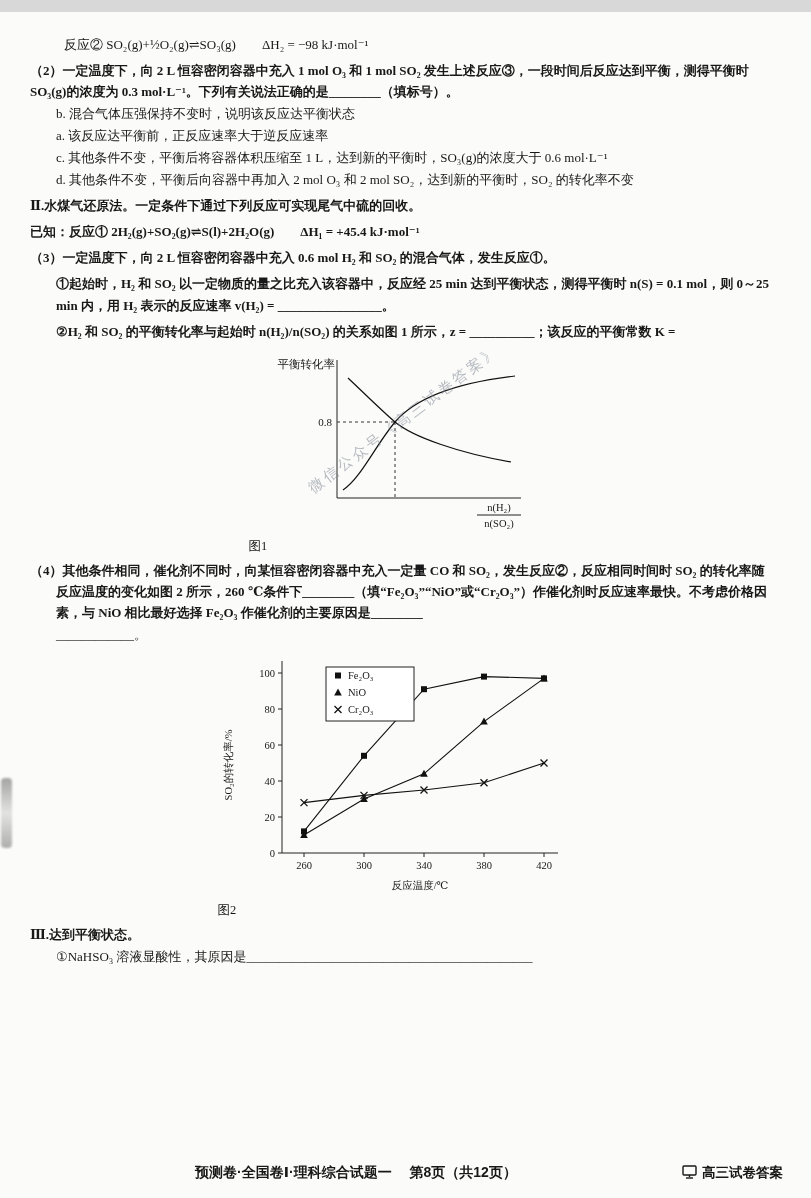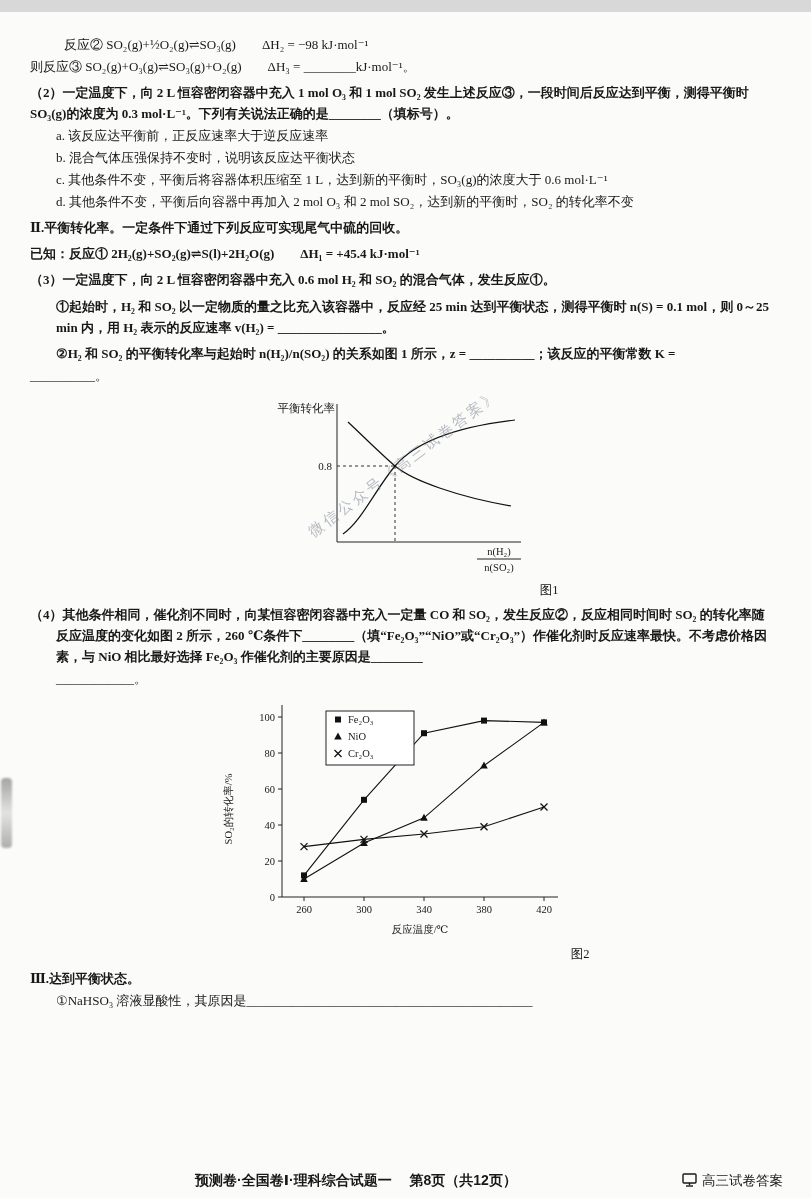--- a/index.html
+++ b/index.html
@@ -18,68 +18,66 @@
     overflow: hidden;
   }
   .line { font-size: 13px; line-height: 1.62; margin: 1px 0; }
   .p1   { padding-left: 26px; }
   .hang { padding-left: 26px; text-indent: -26px; }
   .eq-indent { padding-left: 34px; }
   .sp-top { margin-top: 5px; font-weight: bold; }
 
   .chart-wrap  { position: relative; width: 310px; margin: 6px auto 0; text-align: center; }
   .chart2-wrap { position: relative; width: 372px; margin: 8px auto 0; text-align: center; }
-  .caption { font-size: 12.5px; text-align: right; margin: 0 0 4px; font-family: Liberation Serif, serif; }
+  .caption { font-size: 12.5px; text-align: left; margin: 0 0 4px; font-family: Liberation Serif, serif; }
   .watermark {
     position: absolute; left: 0; top: 62px; width: 100%;
     text-align: center;
     transform: rotate(-37deg);
     color: rgba(125,135,148,.55);
     font-size: 15px; letter-spacing: 3px;
     pointer-events: none; white-space: nowrap;
   }
   svg text { font-family: "Liberation Serif", "DejaVu Serif", serif; fill: #181818; }
 
   .scan-artifact {
     position: absolute; left: 1px; top: 766px;
     width: 11px; height: 70px;
     background: linear-gradient(180deg, rgba(60,60,60,.45), rgba(90,90,90,.15), rgba(60,60,60,.4));
     border-radius: 4px; filter: blur(1px);
   }
 
   .footer {
-    position: absolute; left: 30px; right: 28px; bottom: 20px;
+    position: absolute; left: 30px; right: 28px; bottom: 28px;
     display: flex; align-items: center;
     font-family: "Liberation Sans", "DejaVu Sans", sans-serif;
   }
   .footer-center { flex: 1; text-align: center; font-weight: bold; font-size: 14px; }
   .footer-center .pginfo { margin-left: 14px; }
-  .brand { display: flex; align-items: center; gap: 5px; font-size: 13.5px; font-weight: normal; }
+  .brand { display: flex; align-items: center; gap: 5px; font-size: 13.5px; font-weight: bold; }
 </style>
 </head>
 <body>
 
 <div class="page">
 
   <div class="line eq-indent">反应② SO₂(g)+½O₂(g)⇌SO₃(g)　　ΔH₂ = −98 kJ·mol⁻¹</div>
-  <div class="line">则反应③ SO₂(g)+O₃(g)⇌SO₃(g)+O₂(g)　　ΔH₃ = ________kJ·mol⁻¹。</div>
 
   <div class="line sp-top">（2）一定温度下，向 2 L 恒容密闭容器中充入 1 mol O₃ 和 1 mol SO₂ 发生上述反应③，一段时间后反应达到平衡，测得平衡时 SO₃(g)的浓度为 0.3 mol·L⁻¹。下列有关说法正确的是________（填标号）。</div>
+  <div class="line p1">b. 混合气体压强保持不变时，说明该反应达平衡状态</div>
   <div class="line p1">a. 该反应达平衡前，正反应速率大于逆反应速率</div>
-  <div class="line p1">b. 混合气体压强保持不变时，说明该反应达平衡状态</div>
   <div class="line p1">c. 其他条件不变，平衡后将容器体积压缩至 1 L，达到新的平衡时，SO₃(g)的浓度大于 0.6 mol·L⁻¹</div>
   <div class="line p1">d. 其他条件不变，平衡后向容器中再加入 2 mol O₃ 和 2 mol SO₂，达到新的平衡时，SO₂ 的转化率不变</div>
 
-  <div class="line sp-top">Ⅱ.平衡转化率。一定条件下通过下列反应可实现尾气中硫的回收。</div>
+  <div class="line sp-top">Ⅱ.水煤气还原法。一定条件下通过下列反应可实现尾气中硫的回收。</div>
   <div class="line sp-top">已知：反应① 2H₂(g)+SO₂(g)⇌S(l)+2H₂O(g)　　ΔH₁ = +45.4 kJ·mol⁻¹</div>
 
   <div class="line sp-top">（3）一定温度下，向 2 L 恒容密闭容器中充入 0.6 mol H₂ 和 SO₂ 的混合气体，发生反应①。</div>
   <div class="line p1 sp-top">①起始时，H₂ 和 SO₂ 以一定物质的量之比充入该容器中，反应经 25 min 达到平衡状态，测得平衡时 n(S) = 0.1 mol，则 0～25 min 内，用 H₂ 表示的反应速率 v(H₂) = ________________。</div>
   <div class="line p1 sp-top">②H₂ 和 SO₂ 的平衡转化率与起始时 n(H₂)/n(SO₂) 的关系如图 1 所示，z = __________；该反应的平衡常数 K =</div>
-  <div class="line">__________。</div>
 
   <div class="chart-wrap">
     <svg width="310" height="186" viewBox="0 0 310 186">
 
       <line x1="88" y1="12" x2="88" y2="150" stroke="#222" stroke-width="1"></line>
       <line x1="88" y1="150" x2="272" y2="150" stroke="#222" stroke-width="1"></line>
 
       <line x1="88" y1="74" x2="146" y2="74" stroke="#333" stroke-width="1" stroke-dasharray="3,3"></line>
       <line x1="146" y1="74" x2="146" y2="150" stroke="#333" stroke-width="1" stroke-dasharray="3,3"></line>
 

